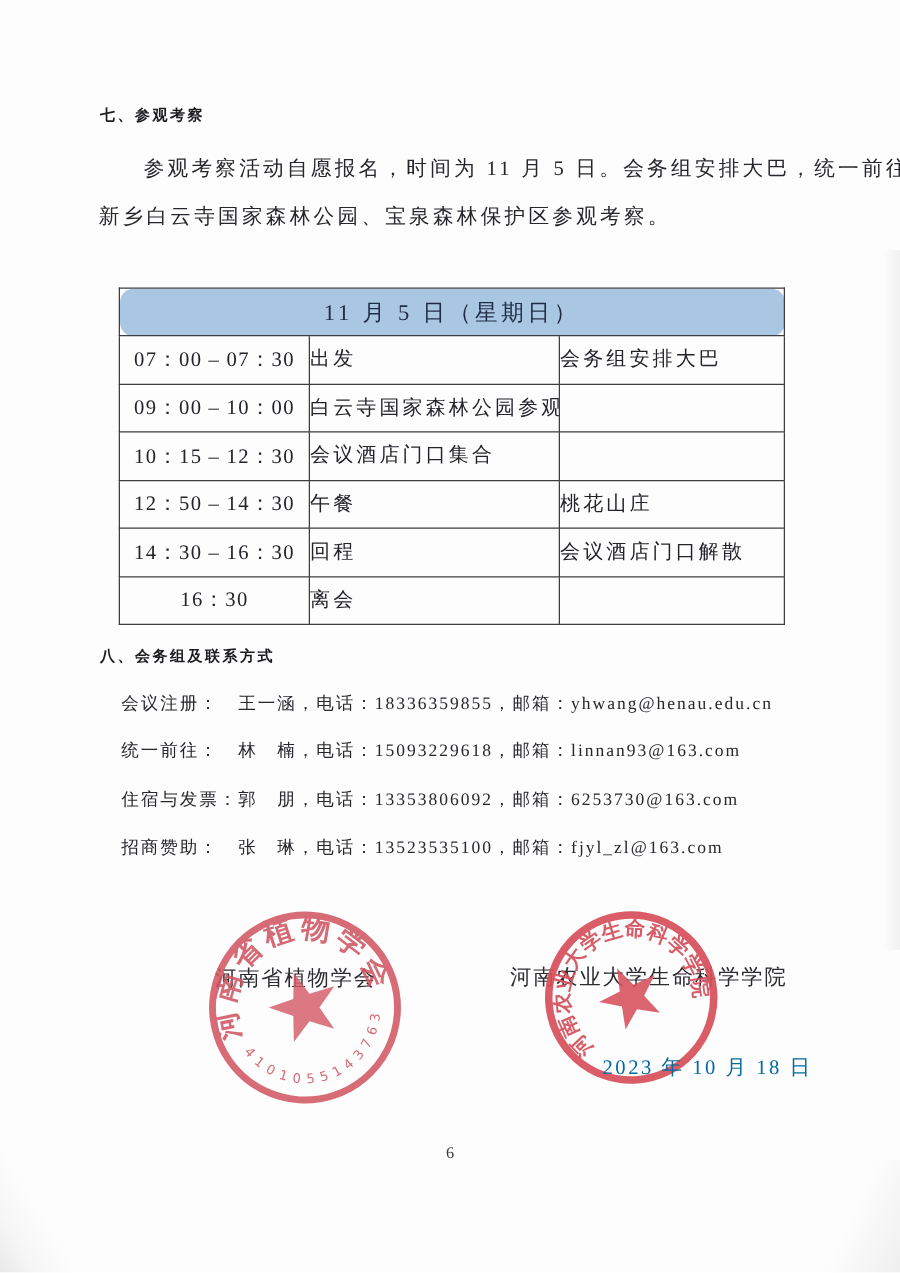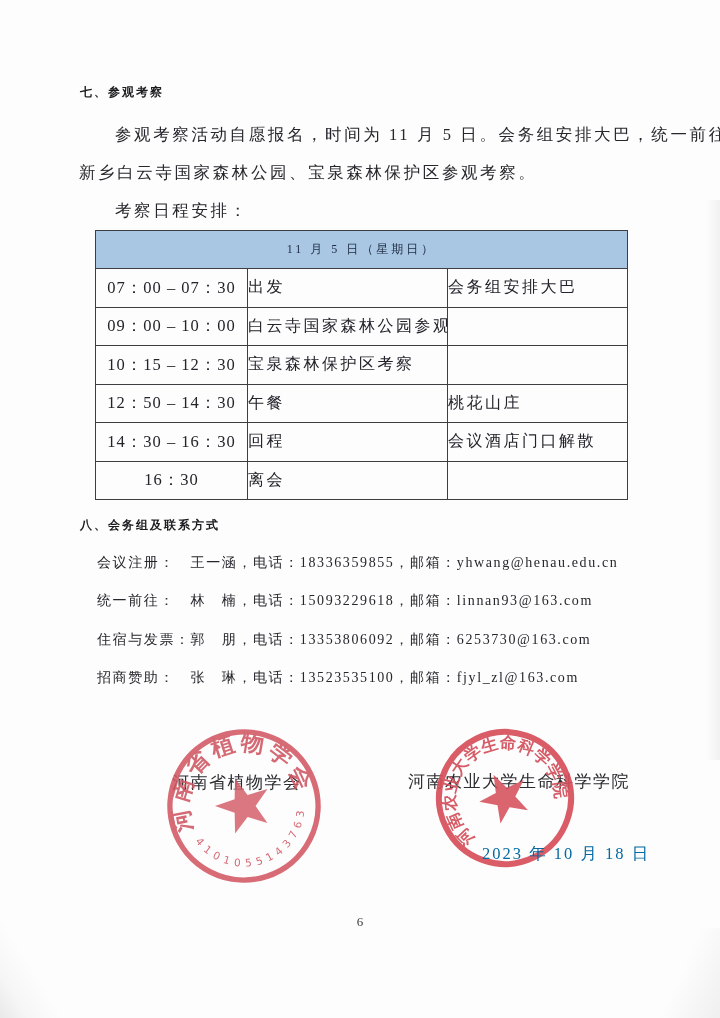--- a/index.html
+++ b/index.html
@@ -34,22 +34,23 @@
   table.sched{
     position:absolute;left:95px;top:230px;width:532px;
     border-collapse:collapse;table-layout:fixed;
     font-size:16px;color:#23232b;
   }
   table.sched td,table.sched th{
     border:1.6px solid #3e3e42;padding:0;overflow:hidden;white-space:nowrap;
   }
   table.sched th.day{
     height:37px;background:#a9c6e2;
-    font-weight:normal;font-size:12px;letter-spacing:3px;color:#1f2c44;
+    font-weight:normal;font-size:18px;letter-spacing:3px;color:#1f2c44;
     text-align:center;
+    border-radius:11px;
   }
   table.sched td{height:37.5px;}
   td.c-time{text-align:center;letter-spacing:1px;font-size:16.5px;}
   td.c-act,td.c-loc{text-align:left;padding-left:12px;letter-spacing:2.5px;}
 
   .contact{
     position:absolute;left:97px;font-size:14px;letter-spacing:1.6px;
     color:#26262c;white-space:nowrap;
   }
 
@@ -68,21 +69,20 @@
   }
 </style>
 </head>
 <body>
 
 <div class="page">
 
   <div class="h-sec" style="top:84px;">七、参观考察</div>
   <div class="bodyline" style="left:115px;top:124px;">参观考察活动自愿报名，时间为 11 月 5 日。会务组安排大巴，统一前往</div>
   <div class="bodyline" style="left:79px;top:162px;">新乡白云寺国家森林公园、宝泉森林保护区参观考察。</div>
-  <div class="bodyline" style="left:115px;top:200px;">考察日程安排：</div>
 
   <table class="sched">
     <colgroup>
       <col style="width:152px">
         <col style="width:200px">
         <col style="width:180px">
     </colgroup>
     <thead>
       <tr>
         <th class="day" colspan="3">11 月 5 日（星期日）</th>
@@ -94,21 +94,21 @@
         <td class="c-act">出发</td>
         <td class="c-loc">会务组安排大巴</td>
       </tr>
       <tr>
         <td class="c-time">09：00 – 10：00</td>
         <td class="c-act">白云寺国家森林公园参观</td>
         <td class="c-loc"></td>
       </tr>
       <tr>
         <td class="c-time">10：15 – 12：30</td>
-        <td class="c-act">宝泉森林保护区考察</td>
+        <td class="c-act">会议酒店门口集合</td>
         <td class="c-loc"></td>
       </tr>
       <tr>
         <td class="c-time">12：50 – 14：30</td>
         <td class="c-act">午餐</td>
         <td class="c-loc">桃花山庄</td>
       </tr>
       <tr>
         <td class="c-time">14：30 – 16：30</td>
         <td class="c-act">回程</td>

